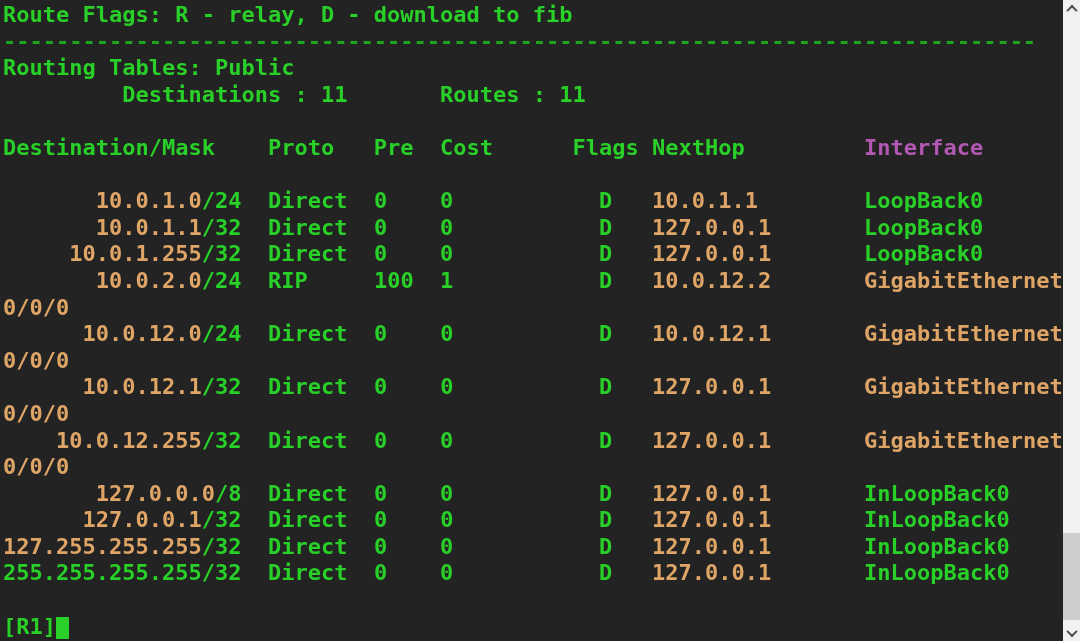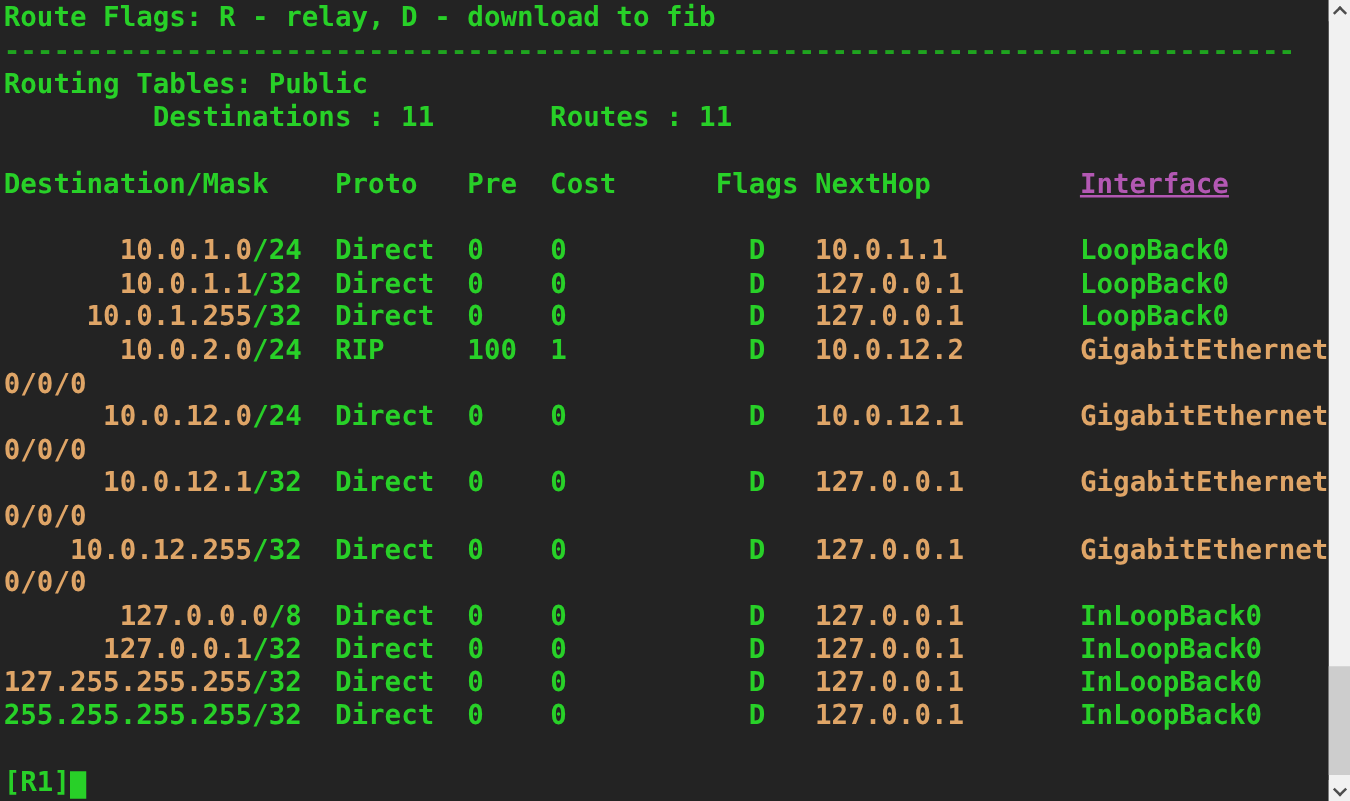--- a/index.html
+++ b/index.html
@@ -12,21 +12,21 @@
     position:absolute;top:0;left:0;right:17px;bottom:0;
     padding:2px 0 0 3px;
     font-family:"DejaVu Sans Mono",monospace;
     font-weight:bold;font-size:22px;line-height:26.6px;
     white-space:pre;overflow:hidden;
   }
   .ln{height:26.6px;}
   .g{color:var(--green);text-align:right;}
   .dg{color:var(--dim-green);letter-spacing:0;}
   .o{color:var(--orange);}
-  .p{color:var(--purple);text-decoration:underline;}
+  .p{color:var(--purple);}
   .cursor{display:inline-block;width:13px;height:22px;background:var(--green);vertical-align:text-bottom;}
   
   .scrollbar{position:absolute;top:0;right:0;width:17px;height:641px;background:var(--sb-track);}
   .sb-btn{position:absolute;left:0;width:17px;height:17px;background:var(--sb-track);display:flex;align-items:center;justify-content:center;}
   .sb-btn.up{top:0;}
   .sb-btn.down{bottom:0;}
   .chev{width:6px;height:6px;border-right:2px solid var(--sb-arrow);border-bottom:2px solid var(--sb-arrow);}
   .chev-up{transform:rotate(-135deg) translate(-1px,-1px);}
   .chev-down{transform:rotate(45deg) translate(-1px,-1px);}
   .sb-track{position:absolute;top:17px;bottom:17px;left:0;width:17px;}

